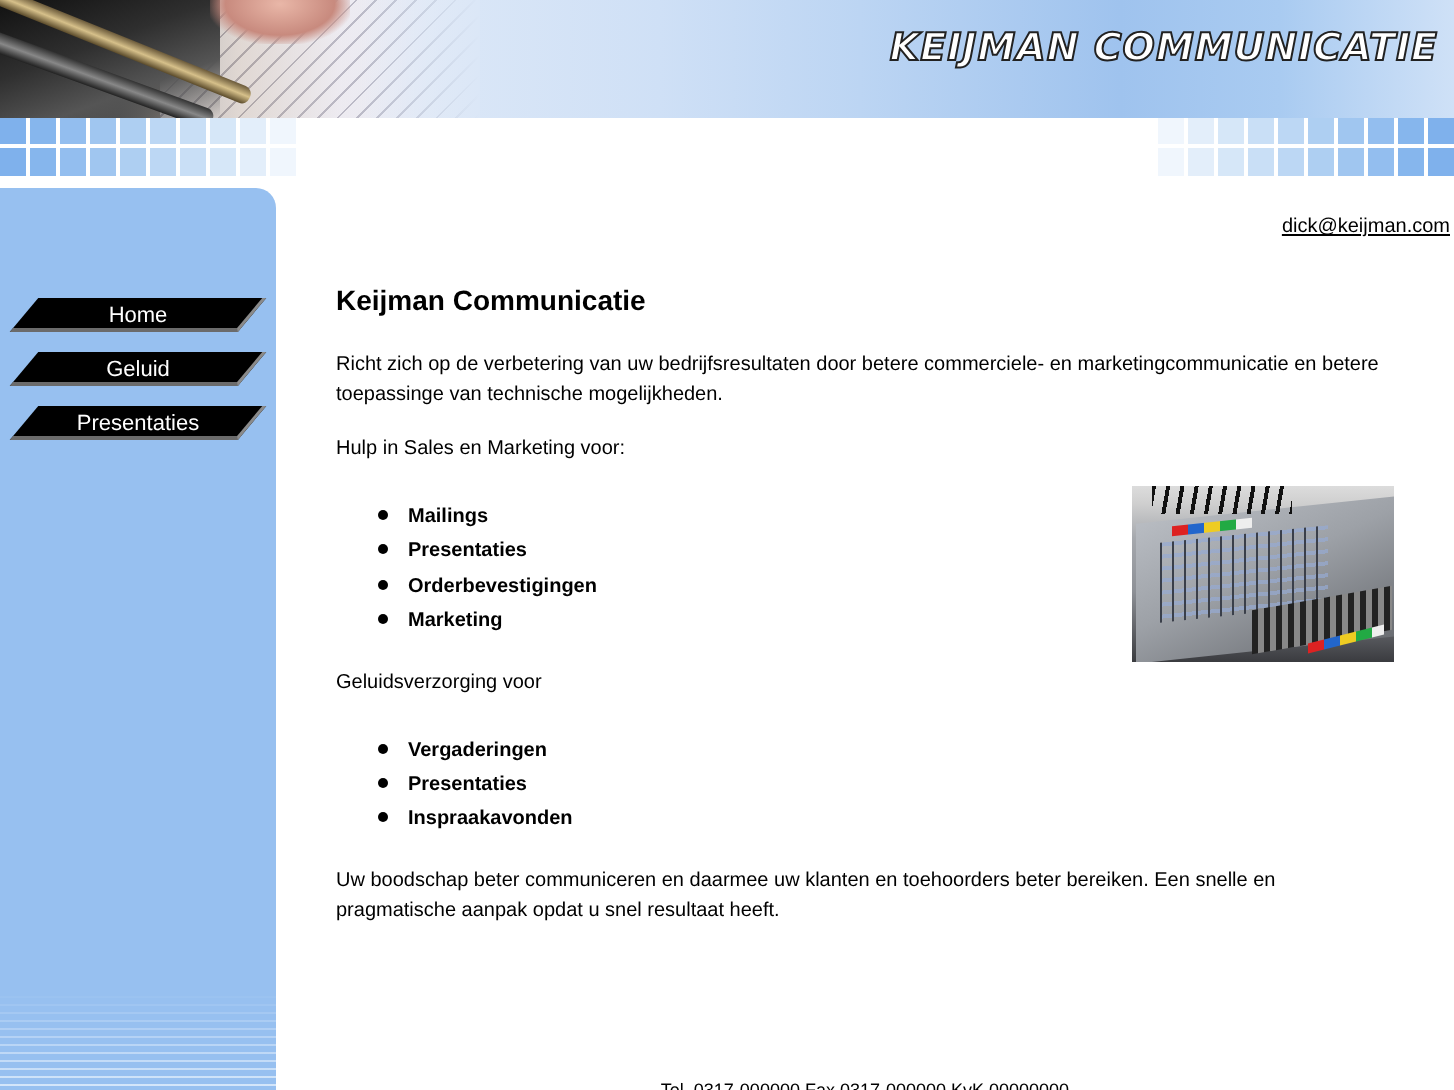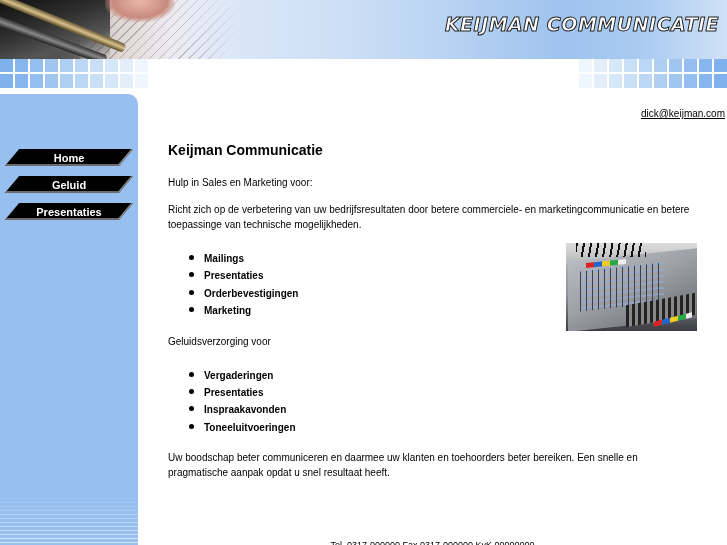--- a/index.html
+++ b/index.html
@@ -31,21 +31,21 @@
   #tiles-right { right: 0; top: 59px; grid-template-columns: repeat(10, 13px); grid-template-rows: 13px 14px; }
   .tile { width: 13px; }
 
   
   #sidebar { position: absolute; left: 0; top: 94px; width: 138px; height: 451px; background: #97c0f0; border-top-right-radius: 10px; overflow: hidden; }
   #sidebar .stripes { position: absolute; left: 0; bottom: 0; width: 138px; height: 50px;
     background: repeating-linear-gradient(180deg, rgba(255,255,255,0) 0 3px, rgba(226,238,252,.85) 3px 4px); 
     -webkit-mask-image: linear-gradient(180deg, transparent 0%, #000 100%); mask-image: linear-gradient(180deg, transparent 0%, #000 100%); }
   .nav-btn { position: absolute; left: 4px; width: 128px; height: 17px; cursor: pointer; }
   .nav-btn .shape { position: absolute; inset: 0; background: #000; transform: skewX(-40deg); border-bottom: 2px solid #6b6b6b; border-right: 2px solid #8a8a8a; margin-left: 8px; margin-right: 6px; }
-  .nav-btn .label { position: absolute; inset: 0; display: flex; align-items: center; justify-content: center; color: #fff; font-weight: bold; font-size: 11px; padding-left: 2px; }
+  .nav-btn .label { position: absolute; inset: 0; display: flex; align-items: center; justify-content: center; color: #fff; font-weight: normal; font-size: 11px; padding-left: 2px; }
 
   
   #top-email { position: absolute; right: 2px; top: 108px; font-size: 10px; color: #000; text-decoration: underline; }
   #content { position: absolute; left: 168px; top: 140px; width: 530px; font-size: 10px; line-height: 15px; }
   #content h1 { font-size: 14px; font-weight: bold; margin-bottom: 15px; line-height: 20px; }
   #content p { margin-bottom: 12px; }
   #content ul { list-style: none; margin: 18px 0 14px 20px; font-weight: bold; }
   #content li { position: relative; padding-left: 16px; line-height: 17.4px; }
   #content li::before { content: ""; position: absolute; left: 1px; top: 5px; width: 5px; height: 5px; border-radius: 50%; background: #000; }
 
@@ -138,34 +138,33 @@
       <div class="shape"></div>
       <div class="label">Presentaties</div>
     </div>
     <div class="stripes"></div>
   </div>
 
   <a id="top-email">dick@keijman.com</a>
 
   <div id="content">
     <h1>Keijman Communicatie</h1>
+    <p>Richt zich op de verbetering van uw bedrijfsresultaten door betere commerciele- en marketingcommunicatie en betere toepassinge van technische mogelijkheden.</p>
     <p>Hulp in Sales en Marketing voor:</p>
-    <p>Richt zich op de verbetering van uw bedrijfsresultaten door betere commerciele- en marketingcommunicatie en betere toepassinge van technische mogelijkheden.</p>
     <ul>
       <li>Mailings</li>
       <li>Presentaties</li>
       <li>Orderbevestigingen</li>
       <li>Marketing</li>
     </ul>
     <p>Geluidsverzorging voor</p>
     <ul>
       <li>Vergaderingen</li>
       <li>Presentaties</li>
       <li>Inspraakavonden</li>
-      <li>Toneeluitvoeringen</li>
     </ul>
     <p>Uw boodschap beter communiceren en daarmee uw klanten en toehoorders beter bereiken. Een snelle en pragmatische aanpak opdat u snel resultaat heeft.</p>
   </div>
 
   <div id="mixer-photo">
     <div class="body"></div>
     <div class="rows"></div>
     <div class="cables"></div>
     <div class="knobs"></div>
     <div class="faders"></div>

